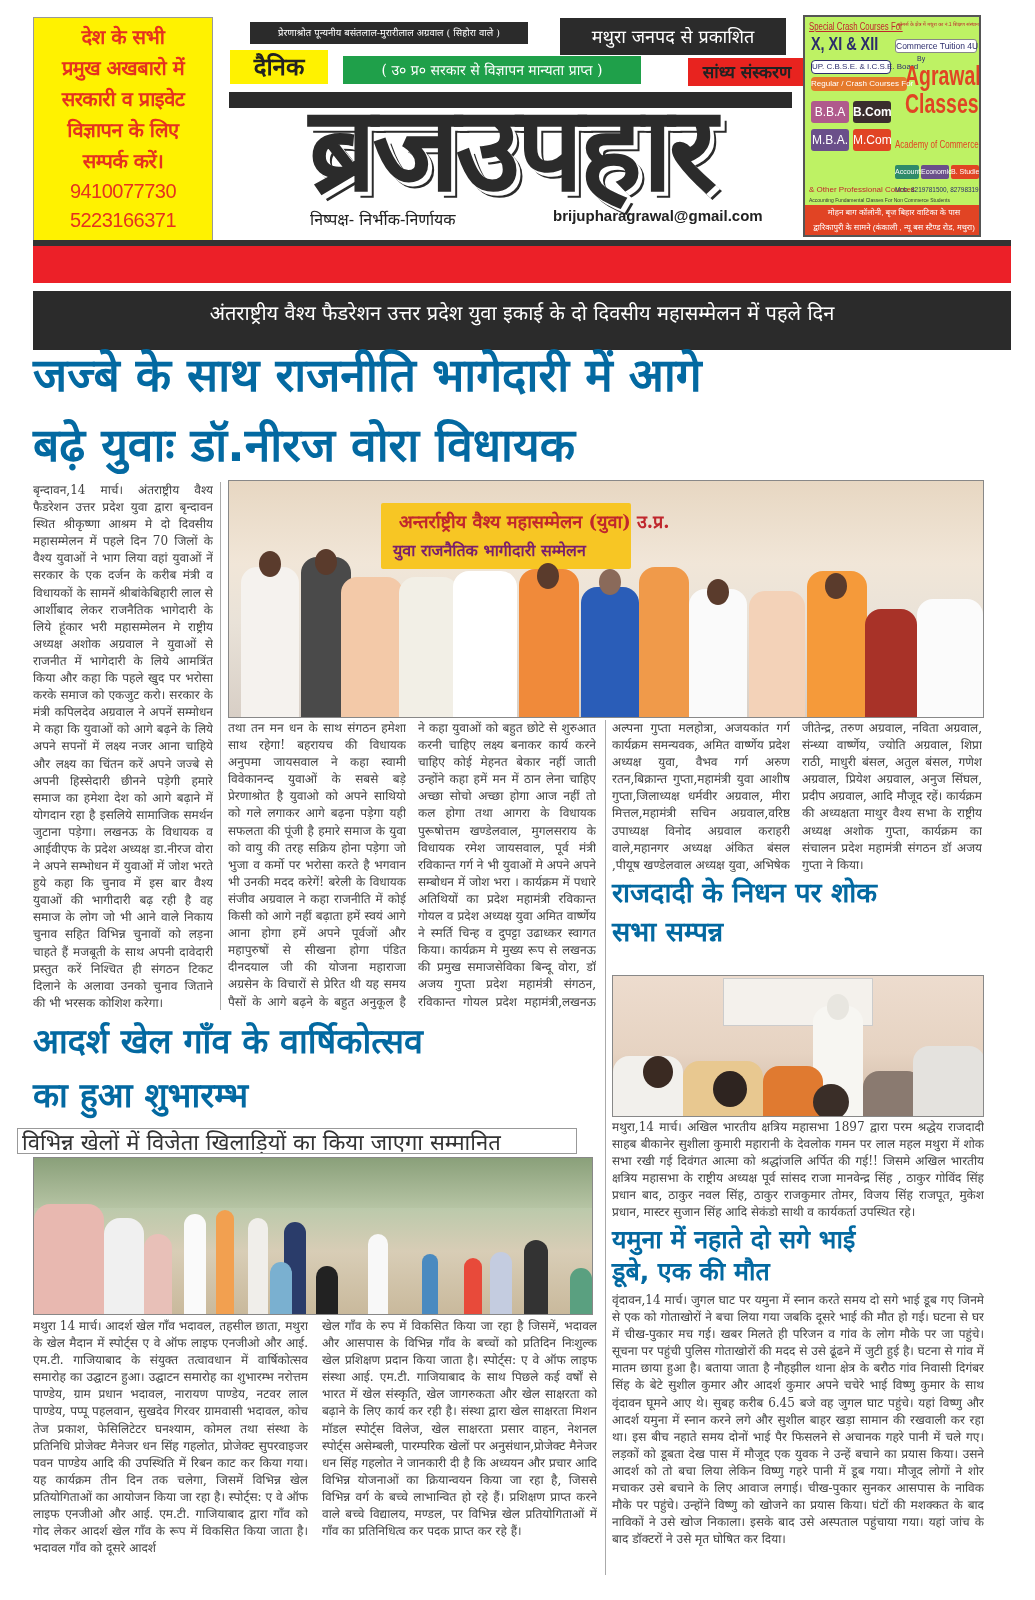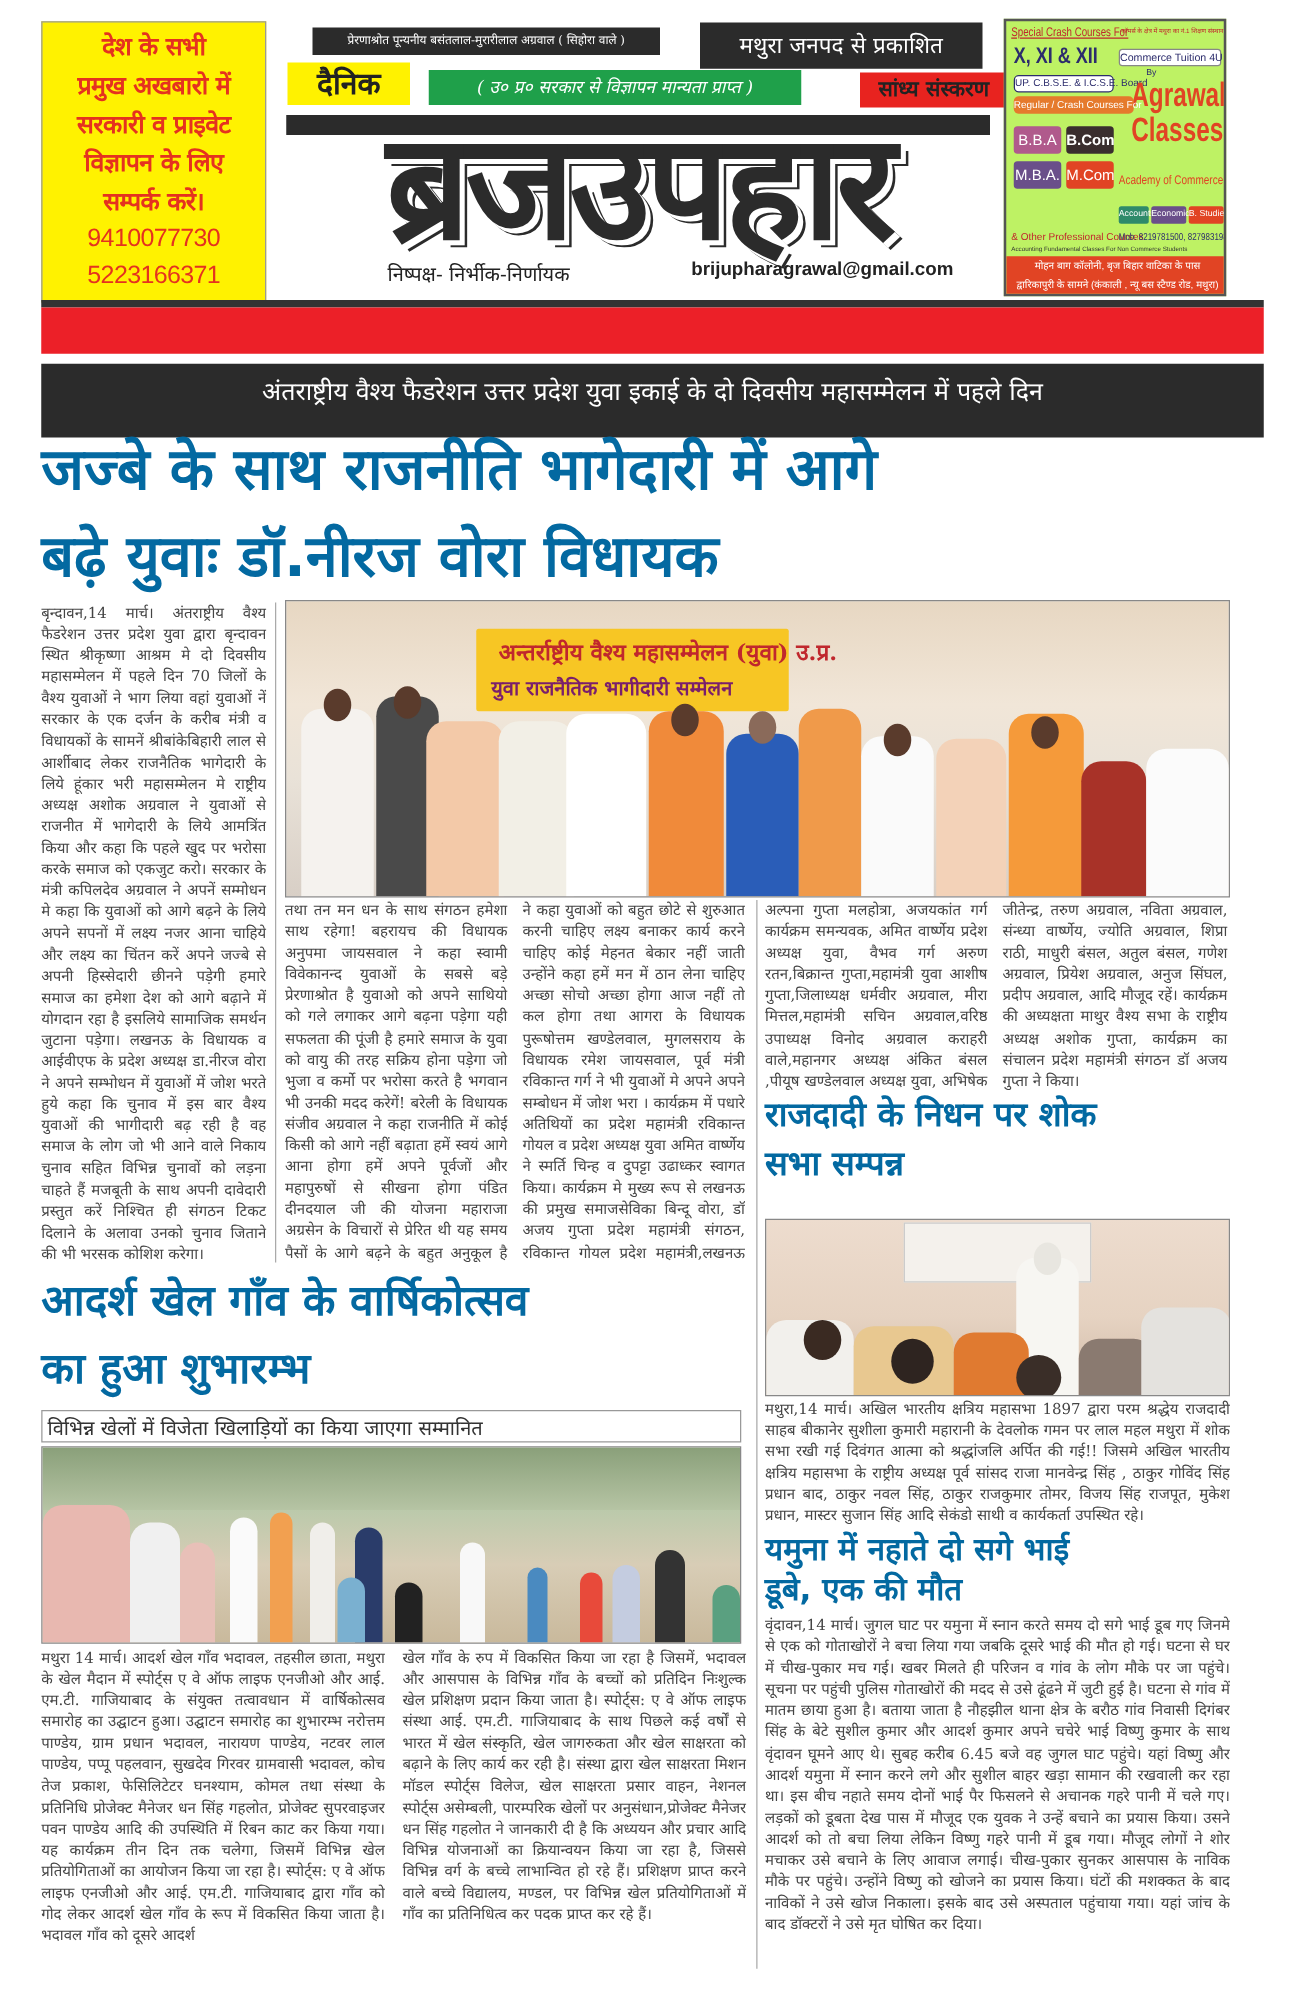--- a/index.html
+++ b/index.html
@@ -9,21 +9,21 @@
 
   
   #ad-left { left: 33px; top: 17px; width: 180px; height: 225px; background: #fff200; border: 1px solid #999; text-align: center; color: #e5321f; padding-top: 4px; }
   #ad-left .line { font-size: 20px; line-height: 31px; font-weight: bold; white-space: nowrap; letter-spacing: -0.5px; }
   #ad-left .phone { font-family: "Liberation Sans", sans-serif; font-size: 20px; line-height: 29px; font-weight: normal; }
 
   
   #inspire { left: 250px; top: 22px; width: 278px; height: 22px; background: #2b2b2b; color: #fff; font-size: 9.5px; line-height: 22px; text-align: center; white-space: nowrap; overflow: hidden; }
   #pub-place { left: 560px; top: 18px; width: 226px; height: 37px; background: #2b2b2b; color: #fff; font-size: 18px; line-height: 37px; text-align: center; white-space: nowrap; }
   #dainik { left: 230px; top: 50px; width: 98px; height: 34px; background: #fff200; color: #222; font-size: 24px; font-weight: bold; line-height: 34px; text-align: center; }
-  #govt { left: 343px; top: 56px; width: 298px; height: 28px; background: #1fa04a; color: #fff; font-size: 14px; line-height: 28px; text-align: center; white-space: nowrap; font-style: italic; }
+  #govt { left: 343px; top: 56px; width: 298px; height: 28px; background: #1fa04a; color: #fff; font-size: 14px; line-height: 28px; text-align: center; white-space: nowrap; }
   #edition { left: 688px; top: 58px; width: 118px; height: 28px; background: #e8231f; color: #222; font-size: 17px; font-weight: bold; line-height: 28px; text-align: center; white-space: nowrap; }
   #logo { left: 226px; top: 90px; width: 570px; height: 120px; }
   #logo .bar { position: absolute; left: 3px; top: 2px; width: 563px; height: 16px; background: #2b2b2b; }
   #logo .txt { position: absolute; left: 0; top: -16px; width: 570px; text-align: center; font-family: "DejaVu Sans", sans-serif; font-weight: bold; font-size: 118px; line-height: 150px; color: #2b2b2b; letter-spacing: -4px; text-shadow: 4px 4px 0 #fff, 6px 6px 0 #2b2b2b; white-space: nowrap; }
   #tagline { left: 310px; top: 208px; font-size: 16px; color: #222; white-space: nowrap; }
   #email { left: 553px; top: 207px; font-family: "Liberation Sans", sans-serif; font-weight: bold; font-size: 15px; color: #222; }
 
   
   #ad-right { left: 803px; top: 15px; width: 178px; height: 222px; background: #bef264; border: 2px solid #555; overflow: hidden; font-family: "Liberation Sans", sans-serif; }
   #ad-right .sp { position: absolute; left: 4px; top: 4px; font-size: 10px; color: #c0272d; text-decoration: underline; white-space: nowrap; transform: scaleX(0.78); transform-origin: left; }
@@ -62,21 +62,21 @@
   #photo-main .banner-t1 { position: absolute; left: 170px; top: 28px; font-size: 18px; color: #c0272d; font-weight: bold; white-space: nowrap; }
   #photo-main .banner-t2 { position: absolute; left: 164px; top: 58px; font-size: 16px; color: #7a1f6c; font-weight: bold; white-space: nowrap; }
   .person { position: absolute; bottom: 0; border-radius: 16px 16px 0 0; }
   .head { position: absolute; width: 22px; height: 26px; border-radius: 50%; background: #5a3b2c; }
 
   #photo-condole { left: 612px; top: 975px; width: 372px; height: 142px; background: linear-gradient(180deg, #eddcce 0%, #e6d3c2 55%, #cfb9a6 100%); }
   #photo-sports { left: 33px; top: 1157px; width: 560px; height: 158px; background: linear-gradient(180deg, #c9d7c0 0%, #b9c9aa 30%, #d8cdb6 60%, #c9b99c 100%); }
 
   #mid-hl-1 { left: 33px; top: 1018px; width: 560px; font-size: 34px; line-height: 46px; }
   #mid-hl-2 { left: 33px; top: 1072px; width: 560px; font-size: 34px; line-height: 46px; }
-  #sub-box { left: 33px; top: 1128px; width: 560px; height: 26px; border: 1px solid #999; font-size: 16px; line-height: 28px; color: #333; padding-left: 4px; white-space: nowrap; font-family: "DejaVu Sans", sans-serif; overflow: hidden; }
+  #sub-box { left: 17px; top: 1128px; width: 560px; height: 26px; border: 1px solid #999; font-size: 22px; line-height: 28px; color: #333; padding-left: 4px; white-space: nowrap; font-family: "DejaVu Sans", sans-serif; overflow: hidden; }
 
   #condole-hl-1 { left: 612px; top: 873px; width: 372px; font-size: 27px; line-height: 40px; }
   #condole-hl-2 { left: 612px; top: 912px; width: 372px; font-size: 27px; line-height: 40px; }
   #drown-hl-1 { left: 612px; top: 1222px; width: 372px; font-size: 25px; line-height: 36px; }
   #drown-hl-2 { left: 612px; top: 1254px; width: 372px; font-size: 25px; line-height: 36px; }
 
   .divider { position: absolute; background: #aaa; }
 </style>
 </head>
 <body>

